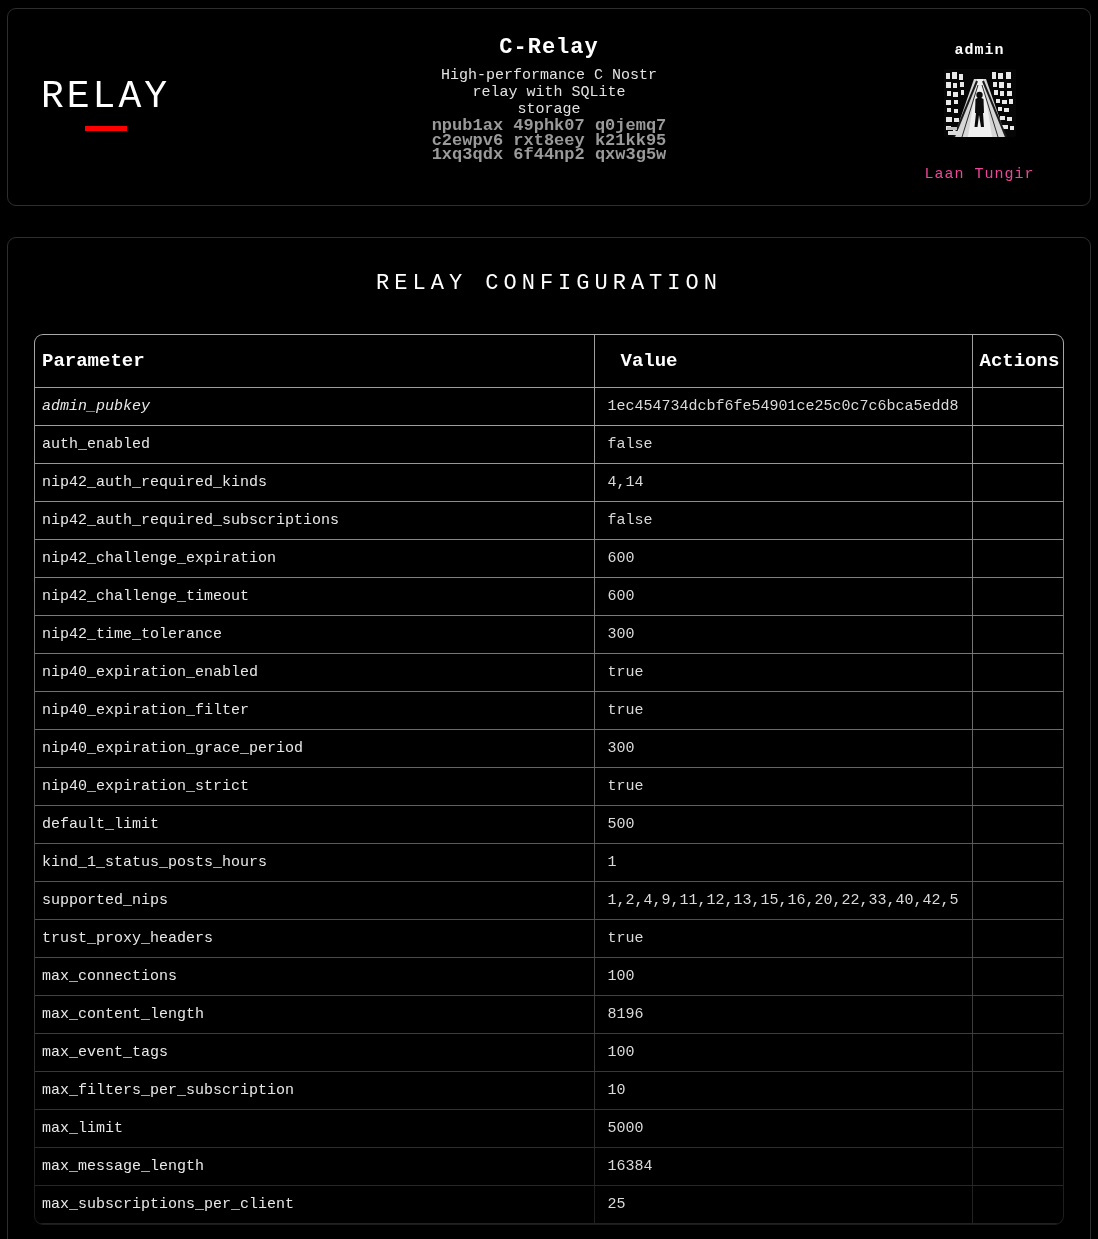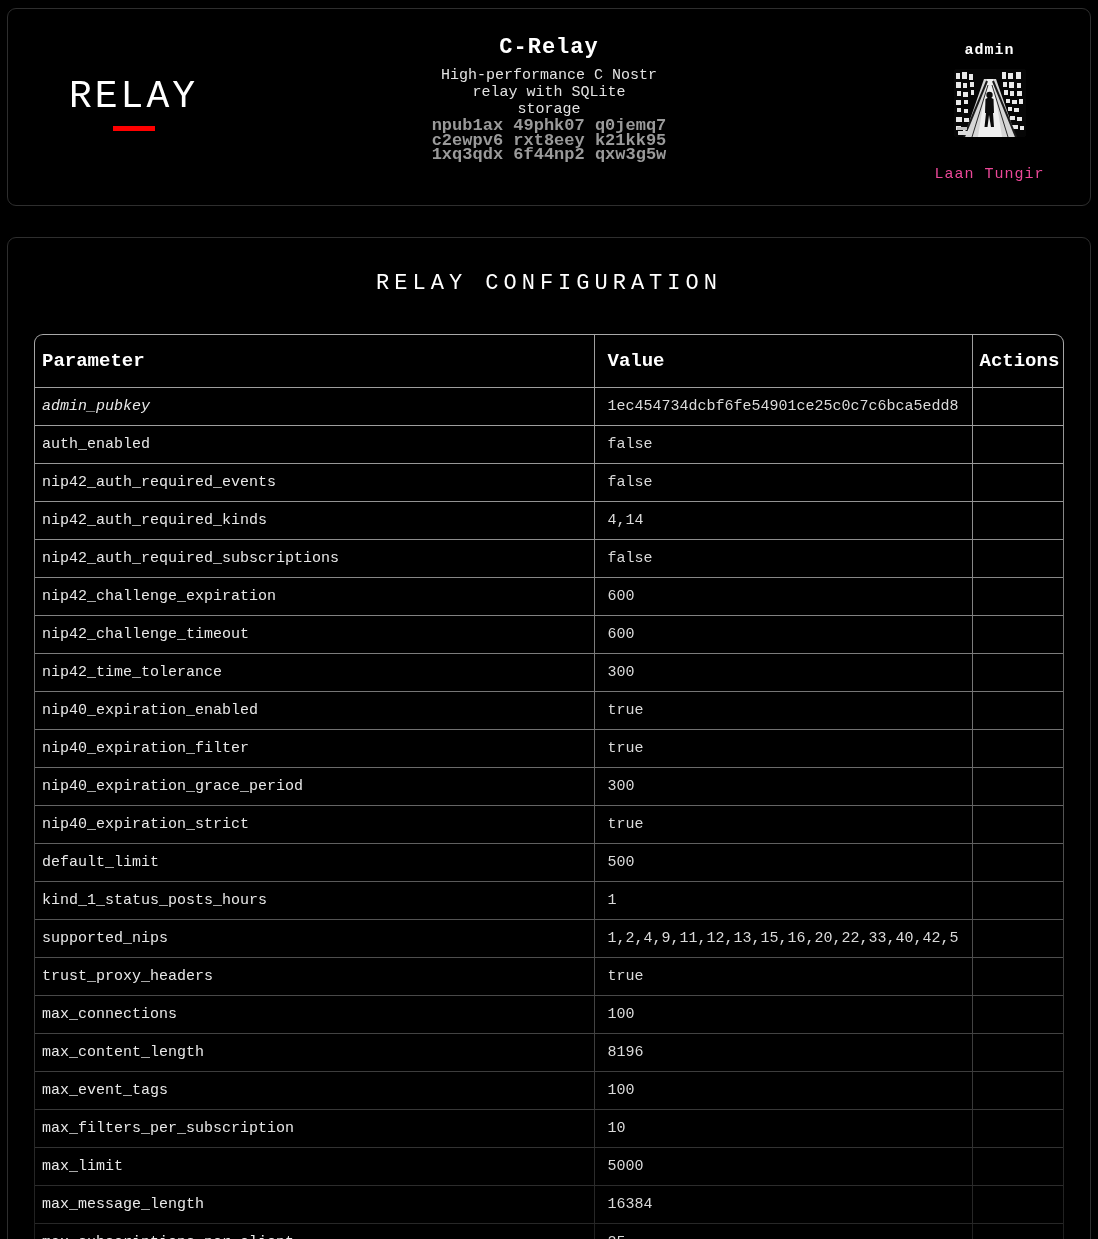--- a/index.html
+++ b/index.html
@@ -11,35 +11,35 @@
     color: #fff;
   }
   .card {
     margin-left: 7px; margin-right: 7px;
     border: 1px solid #2e2e2e;
     border-radius: 9px;
     background: #000;
   }
   
   .header-card { margin-top: 8px; height: 198px; position: relative; }
-  .logo-block { position: absolute; left: 33px; top: 66px; text-align: right; margin-left: 28px; }
+  .logo-block { position: absolute; left: 33px; top: 66px; text-align: right; }
   .logo-text {
     font-size: 38px; font-weight: 400; letter-spacing: 3px;
     color: #fff; white-space: nowrap;
   }
   .logo-underline { width: 42px; height: 5px; margin: 8px auto 0; }
   .center-block {
     position: absolute; left: 50%; top: 26px;
     transform: translateX(-50%);
     text-align: center; width: 260px;
   }
   .site-title { font-size: 22px; font-weight: bold; letter-spacing: 1px; }
   .site-subtitle { margin-top: 7px; font-size: 15px; line-height: 17px; color: #e3e3e3; }
   .npub-block { margin-top: 1px; font-size: 17px; line-height: 14.5px; color: #9a9a9a; font-weight: 700; }
-  .admin-block { position: absolute; right: 28px; top: 33px; width: 145px; text-align: center; }
+  .admin-block { position: absolute; right: 38px; top: 33px; width: 145px; text-align: center; }
   .admin-label { font-size: 15px; font-weight: bold; letter-spacing: 1px; }
   .avatar-wrap {
     width: 72px; height: 68px; margin: 10px auto 0;
     border-radius: 3px; overflow: hidden; background: #111;
   }
   .avatar-wrap svg { display: block; width: 100%; height: 100%; }
   .admin-name { margin-top: 29px; font-size: 15px; color: #ec4899; letter-spacing: 1px; white-space: nowrap; }
   
   .main-card { margin-top: 31px; height: 1100px; position: relative; overflow: hidden; }
   .config-heading {
@@ -56,21 +56,21 @@
   table { width: 100%; border-collapse: collapse; table-layout: fixed; }
   col.c-param { width: 559px; }
   col.c-value { width: 378px; }
   col.c-actions { width: 92px; }
   th {
     text-align: left; font-size: 19px; font-weight: bold; color: #fff;
     padding: 15px 6px 15px 7px; height: 49px;
     border-bottom: 1px solid #9e9e9e;
   }
   th.h-param, th.h-value { border-right: 1px solid #9e9e9e; }
-  th.h-value { padding-left: 13px; }
+  th.h-value { padding-left: 26px; }
   td {
     font-size: 15px; height: 38px;
     padding: 10px 6px 10px 7px;
     overflow: hidden; white-space: nowrap;
   }
   td.parameter-cell { color: #e8e8e8; }
   td.value-cell { color: #dadada; padding-left: 13px; }
 </style>
 </head>
 <body>
@@ -189,25 +189,20 @@
               <td class="parameter-cell" style="border-bottom: 1px solid rgb(158, 158, 158); border-right: 1px solid rgb(158, 158, 158); font-style: italic;">admin_pubkey</td>
               <td class="value-cell" style="border-bottom: 1px solid rgb(158, 158, 158); border-right: 1px solid rgb(158, 158, 158);">1ec454734dcbf6fe54901ce25c0c7c6bca5edd8</td>
               <td class="actions-cell" style="border-bottom: 1px solid rgb(158, 158, 158);"></td>
             </tr>
             <tr>
               <td class="parameter-cell" style="border-bottom: 1px solid rgb(152, 152, 152); border-right: 1px solid rgb(152, 152, 152);">auth_enabled</td>
               <td class="value-cell" style="border-bottom: 1px solid rgb(152, 152, 152); border-right: 1px solid rgb(152, 152, 152);">false</td>
               <td class="actions-cell" style="border-bottom: 1px solid rgb(152, 152, 152);"></td>
             </tr>
             <tr>
-              <td class="parameter-cell" style="border-bottom: 1px solid rgb(147, 147, 147); border-right: 1px solid rgb(147, 147, 147);">nip42_auth_required_events</td>
-              <td class="value-cell" style="border-bottom: 1px solid rgb(147, 147, 147); border-right: 1px solid rgb(147, 147, 147);">false</td>
-              <td class="actions-cell" style="border-bottom: 1px solid rgb(147, 147, 147);"></td>
-            </tr>
-            <tr>
               <td class="parameter-cell" style="border-bottom: 1px solid rgb(141, 141, 141); border-right: 1px solid rgb(141, 141, 141);">nip42_auth_required_kinds</td>
               <td class="value-cell" style="border-bottom: 1px solid rgb(141, 141, 141); border-right: 1px solid rgb(141, 141, 141);">4,14</td>
               <td class="actions-cell" style="border-bottom: 1px solid rgb(141, 141, 141);"></td>
             </tr>
             <tr>
               <td class="parameter-cell" style="border-bottom: 1px solid rgb(135, 135, 135); border-right: 1px solid rgb(135, 135, 135);">nip42_auth_required_subscriptions</td>
               <td class="value-cell" style="border-bottom: 1px solid rgb(135, 135, 135); border-right: 1px solid rgb(135, 135, 135);">false</td>
               <td class="actions-cell" style="border-bottom: 1px solid rgb(135, 135, 135);"></td>
             </tr>
             <tr>

